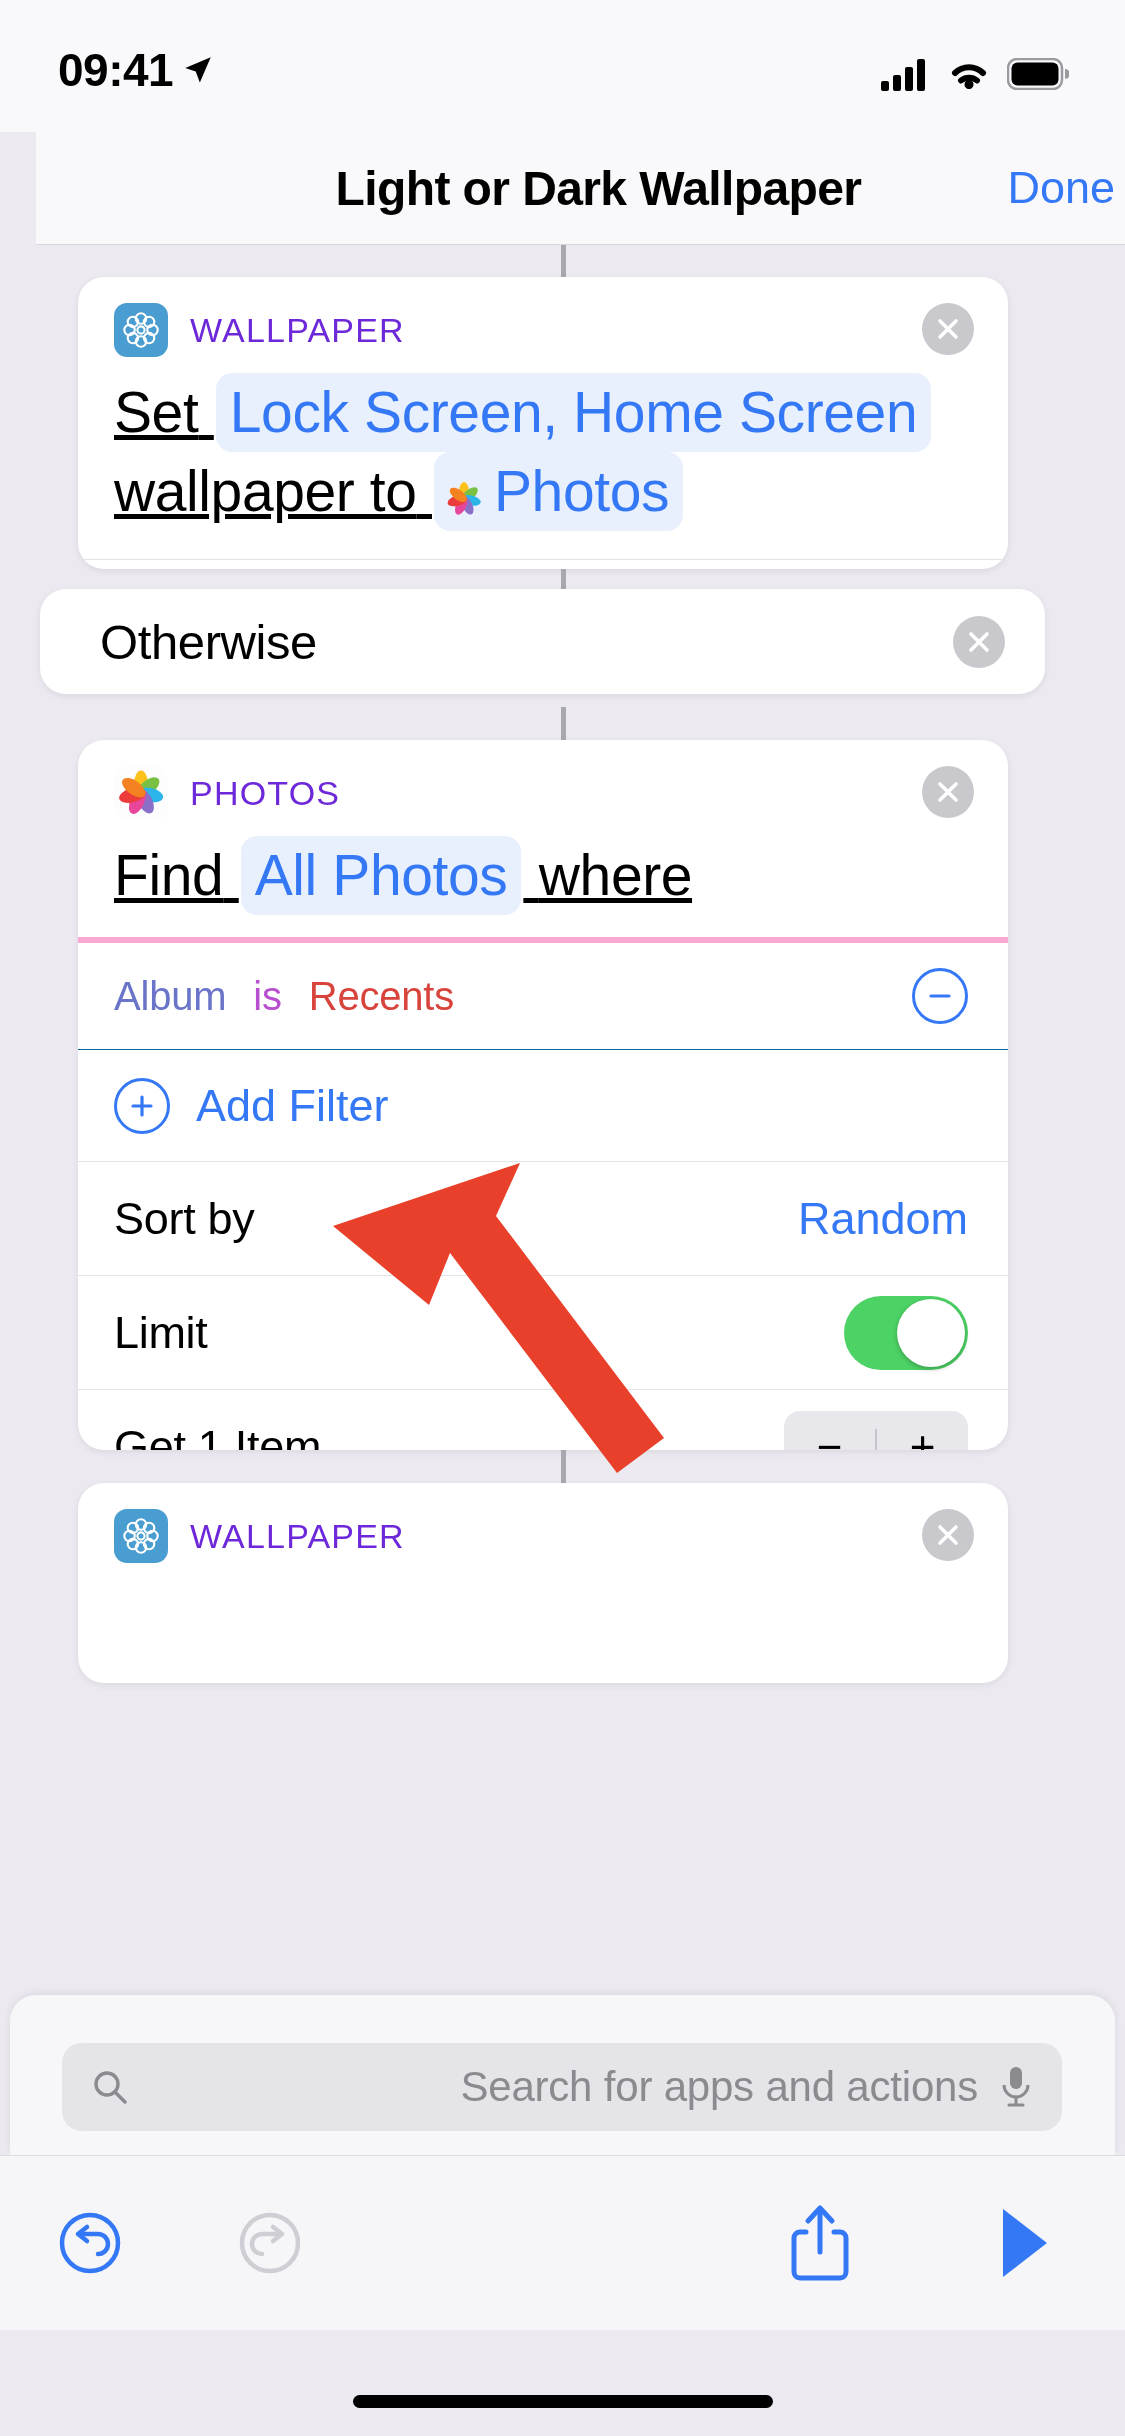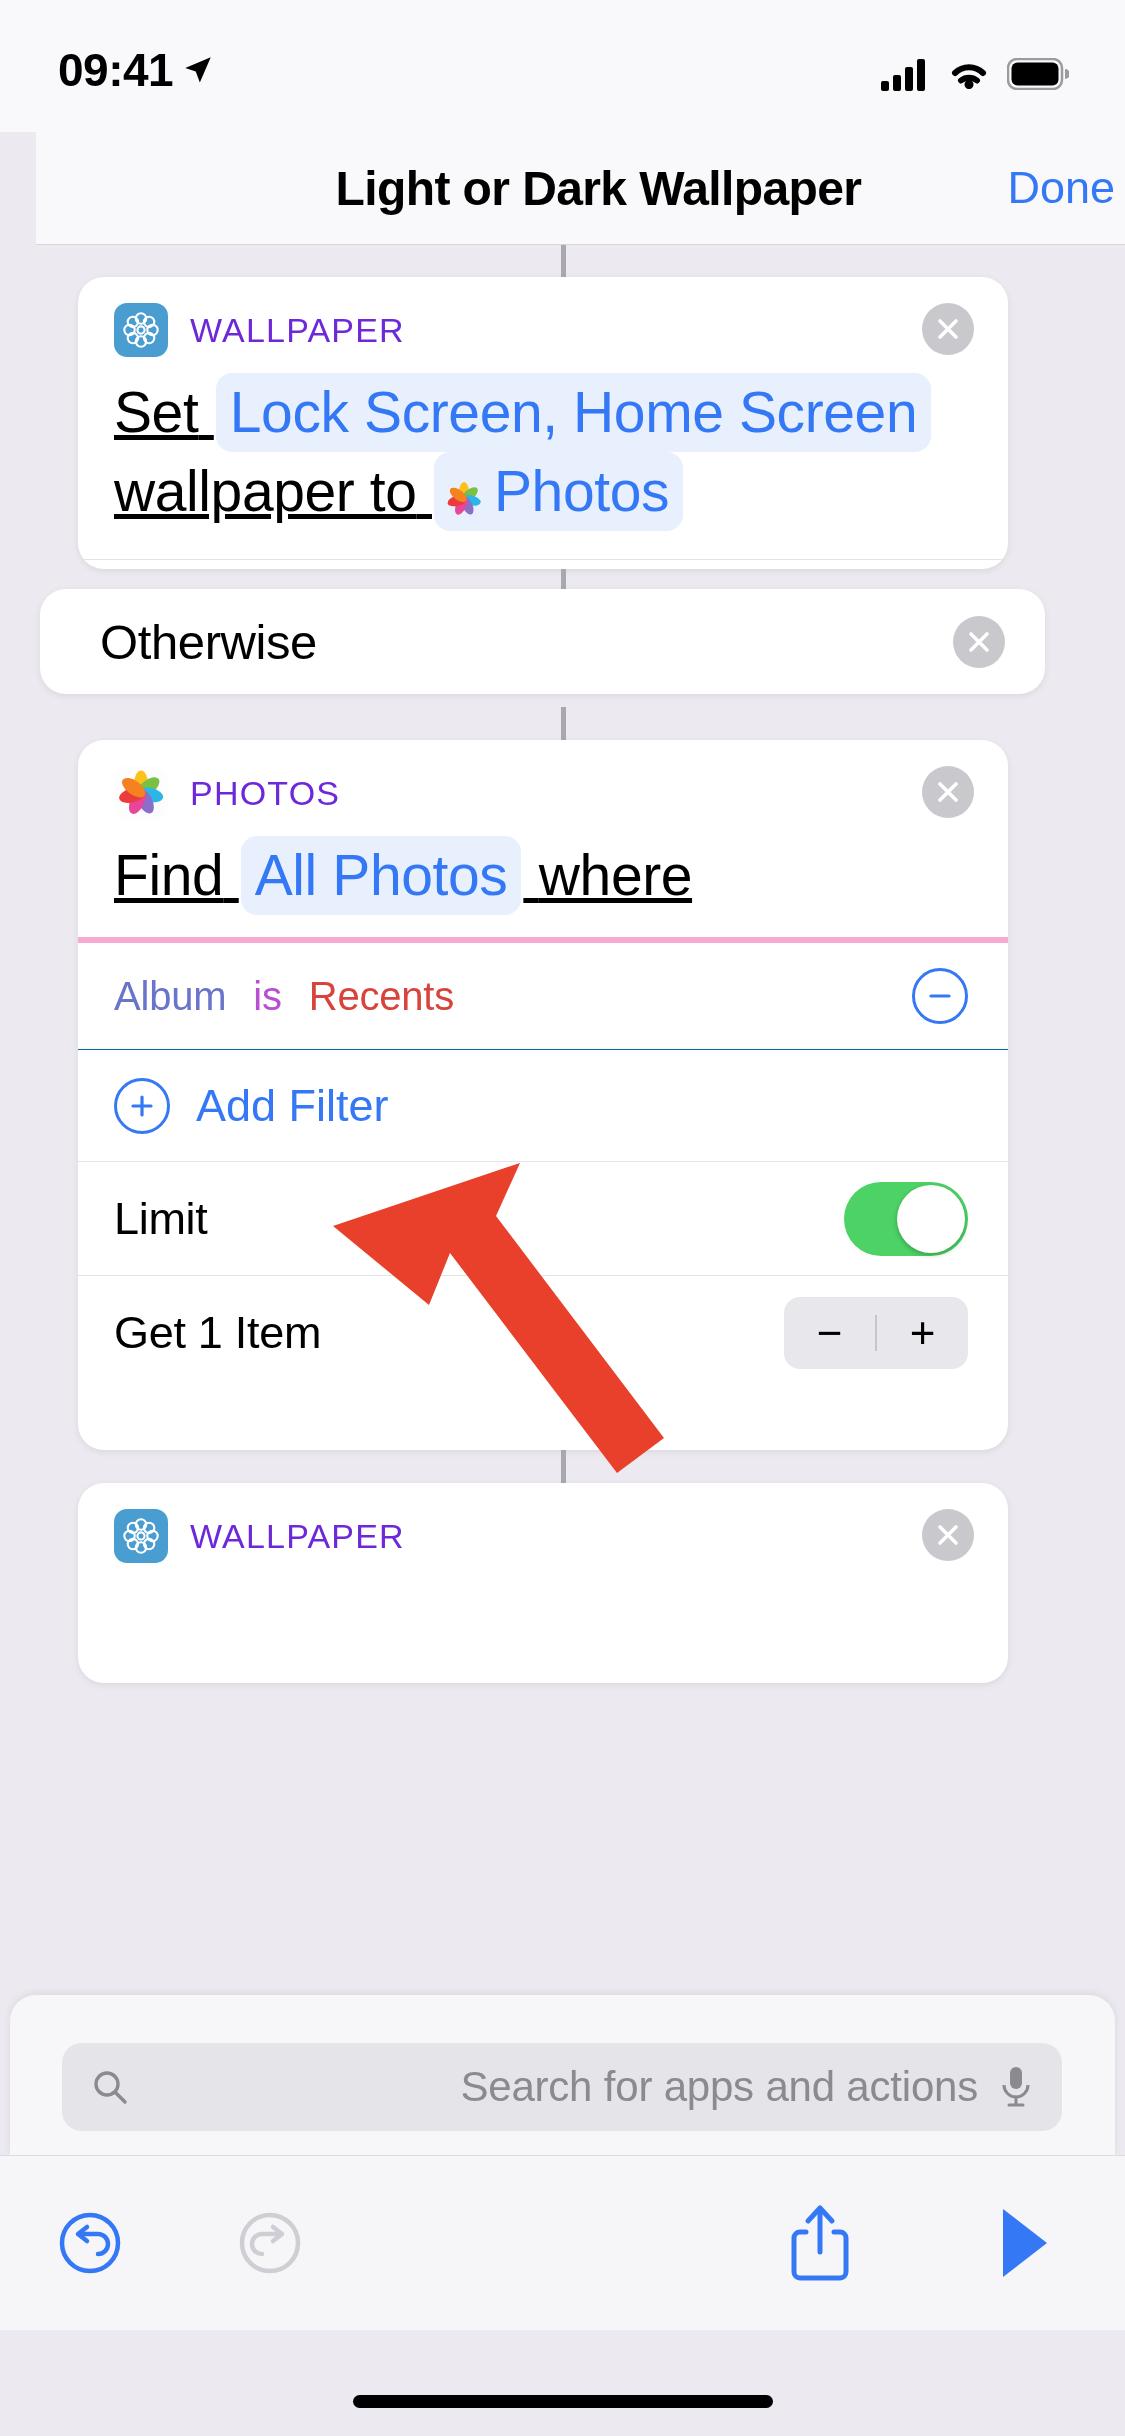--- a/index.html
+++ b/index.html
@@ -335,20 +335,24 @@
 
       <div class="add-filter-row">
         <span class="circ-btn">
           <svg width="30" height="30" viewBox="0 0 30 30">
             <path d="M6 15 H24 M15 6 V24" stroke="#3478f6" stroke-width="3.2" stroke-linecap="round"></path>
           </svg>
         </span>
         <span class="add-filter-label">Add Filter</span>
       </div>
 
+      <div class="row">
+        <span class="row-label">Sort by</span>
+        <span class="row-blue">Random</span>
+      </div>
 
       <div class="row">
         <span class="row-label">Limit</span>
         <span class="toggle">
             <span class="knob"></span>
           </span>
       </div>
 
       <div class="row">
         <span class="row-label">Get 1 Item</span>

